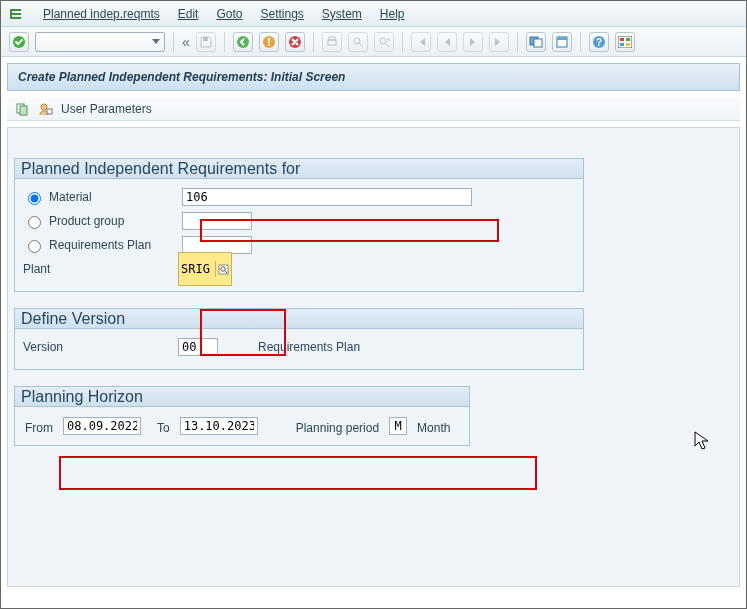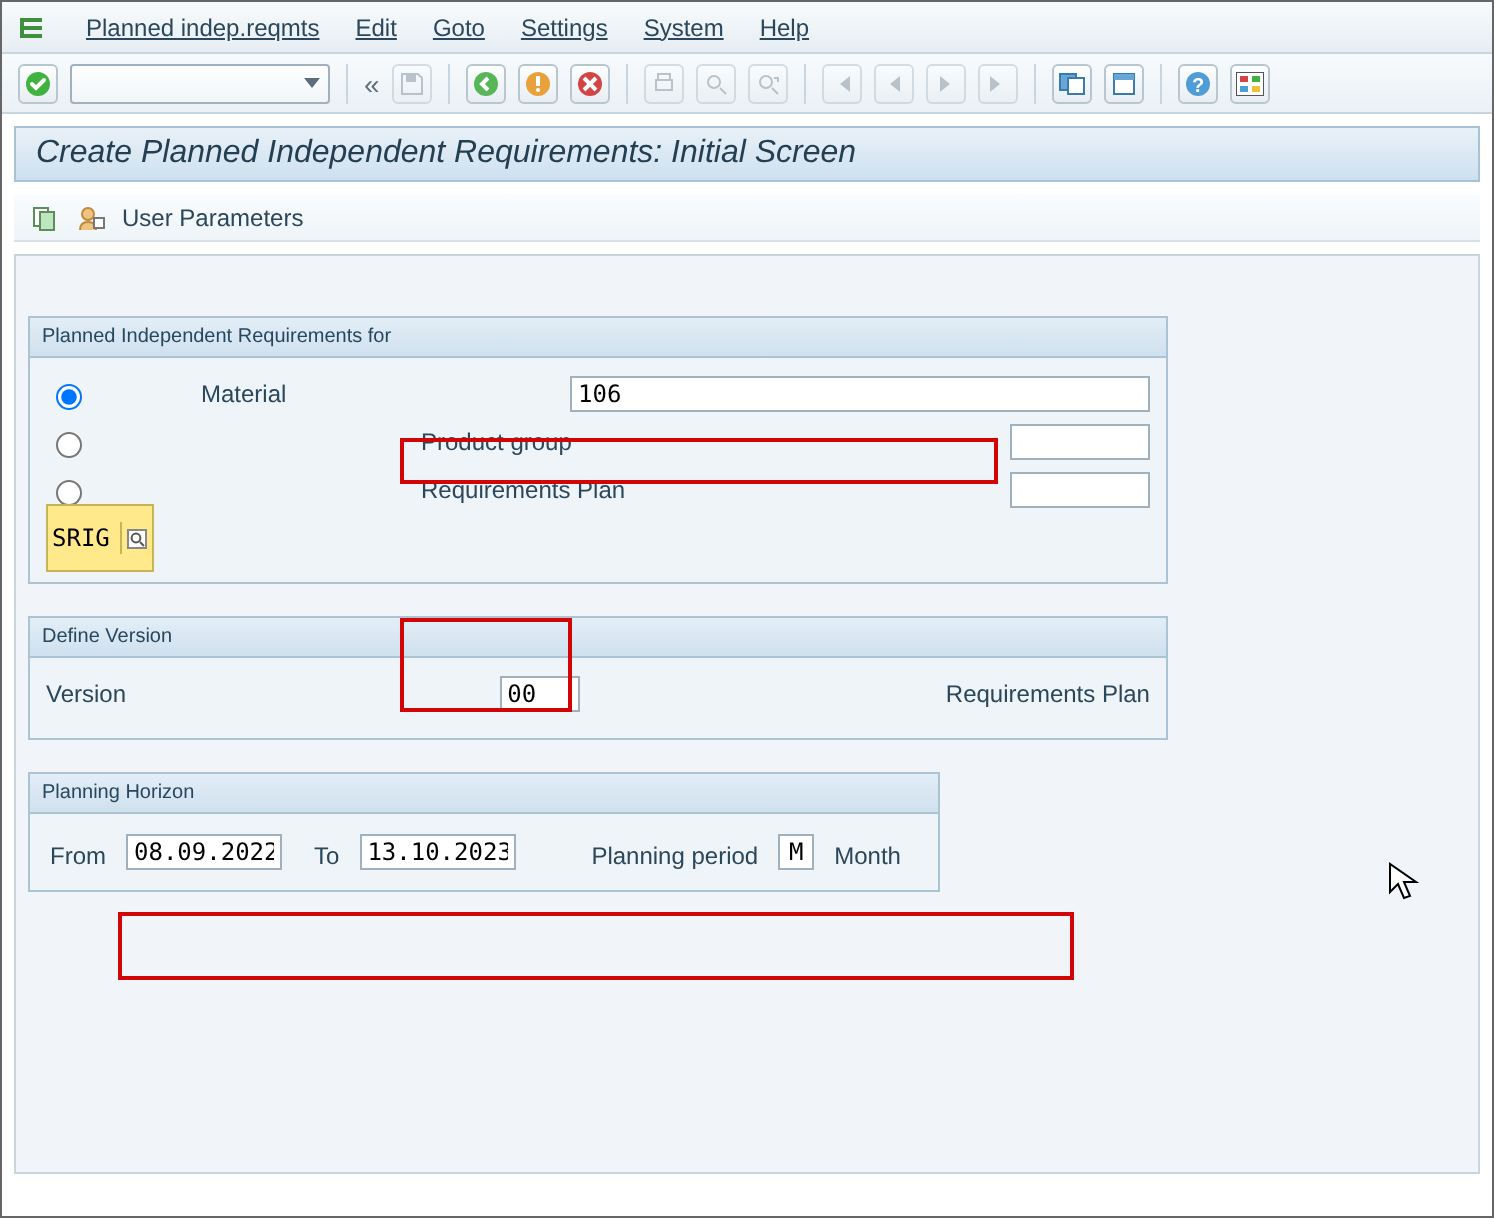--- a/index.html
+++ b/index.html
@@ -58,21 +58,21 @@
   
   .titlebar {
     margin:6px;
     height:28px;
     background:linear-gradient(#e9f1f8,#cde0ef);
     border:1px solid #a9c3d6;
     display:flex; align-items:center;
     padding-left:10px;
   }
   .titlebar-text {
-    font-size:16px; font-weight:normal; font-style:italic;
+    font-size:12px; font-weight:bold; font-style:italic;
     color:#243f52;
   }
   
   .apptoolbar {
     margin:0 6px 6px 6px;
     height:24px;
     display:flex; align-items:center;
     gap:6px;
     padding-left:6px;
     background:linear-gradient(#fafcfe,#eef4f8);
@@ -93,24 +93,24 @@
     border:1px solid #acc3d4;
     margin-bottom:16px;
     background:#eef4f8;
   }
   .group-header {
     height:20px;
     background:linear-gradient(#e3eef7,#cfe0ee);
     border-bottom:1px solid #acc3d4;
     display:flex; align-items:center;
     padding-left:6px;
-    color:#27475e; font-size:10px;
+    color:#27475e; font-size:16px;
   }
   .group-body { padding:6px 8px 10px 8px; }
-  .row { display:flex; align-items:center; height:24px;justify-content:space-between; }
+  .row { display:flex; align-items:center; height:24px; }
   .radio { margin-right:8px; }
   .row-label { width:155px; color:#2b475b; }
   .row-label.nolead { padding-left:0; }
   input.txt {
     height:18px; border:1px solid #a0b0bc; background:#fff;
     font-family:Consolas,Menlo,monospace; font-size:12px;
     padding:0 3px;
   }
   .w-wide { width:290px; }
   .w-small { width:70px; }
@@ -294,20 +294,21 @@
         <input type="radio" name="pirfor" class="radio" style="">
         <span class="row-label nolead" style="width:133px;">Product group</span>
         <input class="txt w-small" style="">
       </div>
       <div class="row">
         <input type="radio" name="pirfor" class="radio" style="">
         <span class="row-label nolead" style="width:133px;">Requirements Plan</span>
         <input class="txt w-small" style="">
       </div>
       <div class="row">
+        <span class="row-label nolead">Plant</span>
         <span class="plant-wrap">
           <input value="SRIG" style="">
           <span class="search-btn">
             <svg width="11" height="11" viewBox="0 0 11 11">
                 <rect x="1" y="1" width="9" height="9" fill="#fff" stroke="#888"></rect>
                 <circle cx="5" cy="5" r="2.2" fill="none" stroke="#555"></circle>
                 <path d="M7 7l2 2" stroke="#555"></path>
               </svg>
           </span>
         </span>

